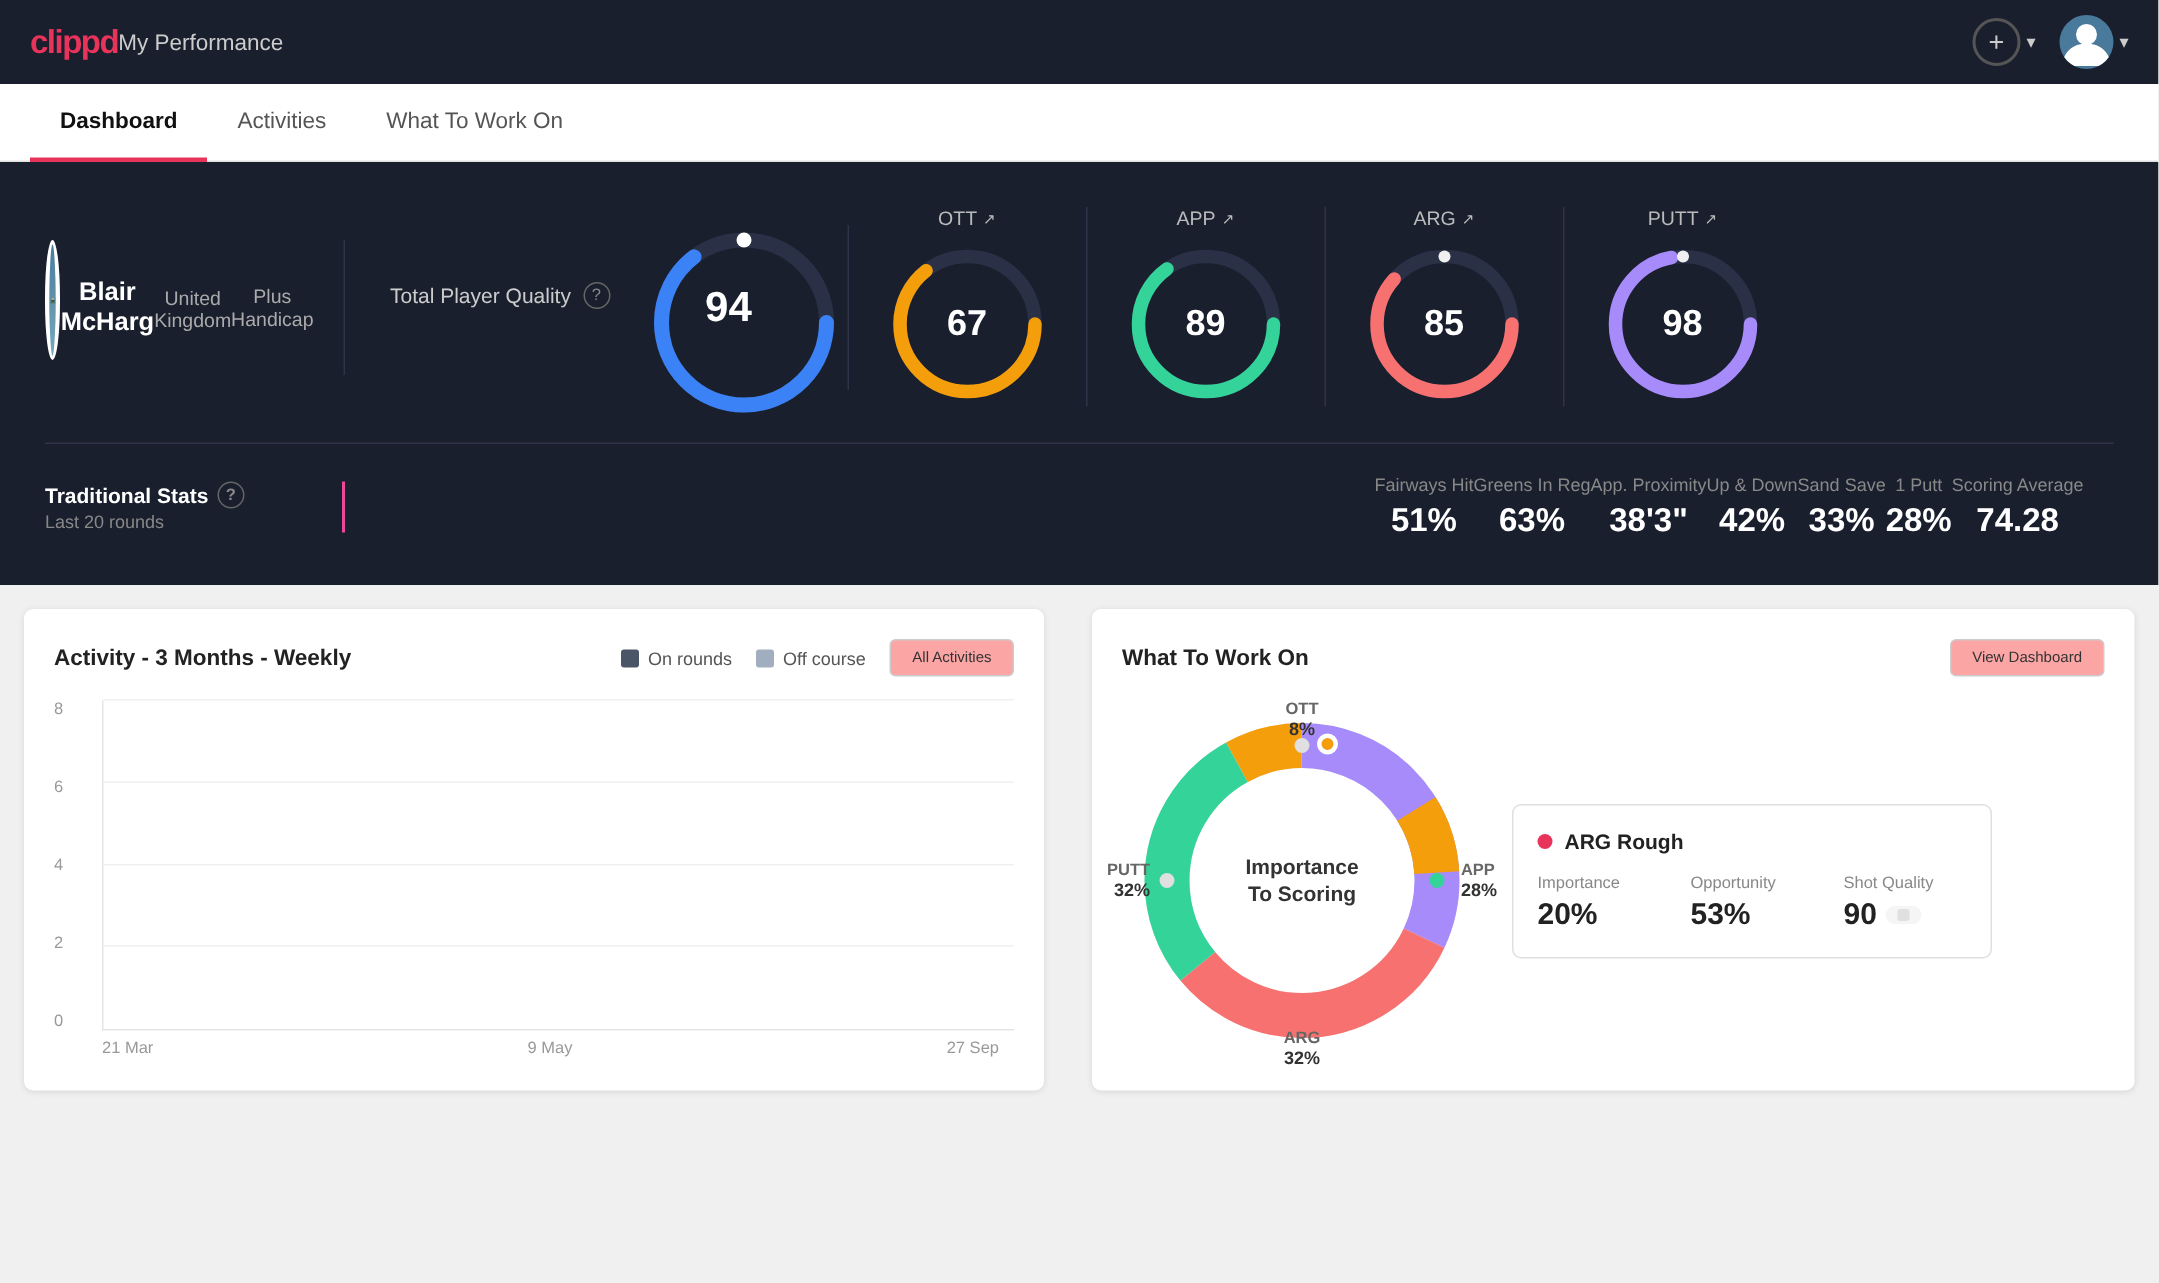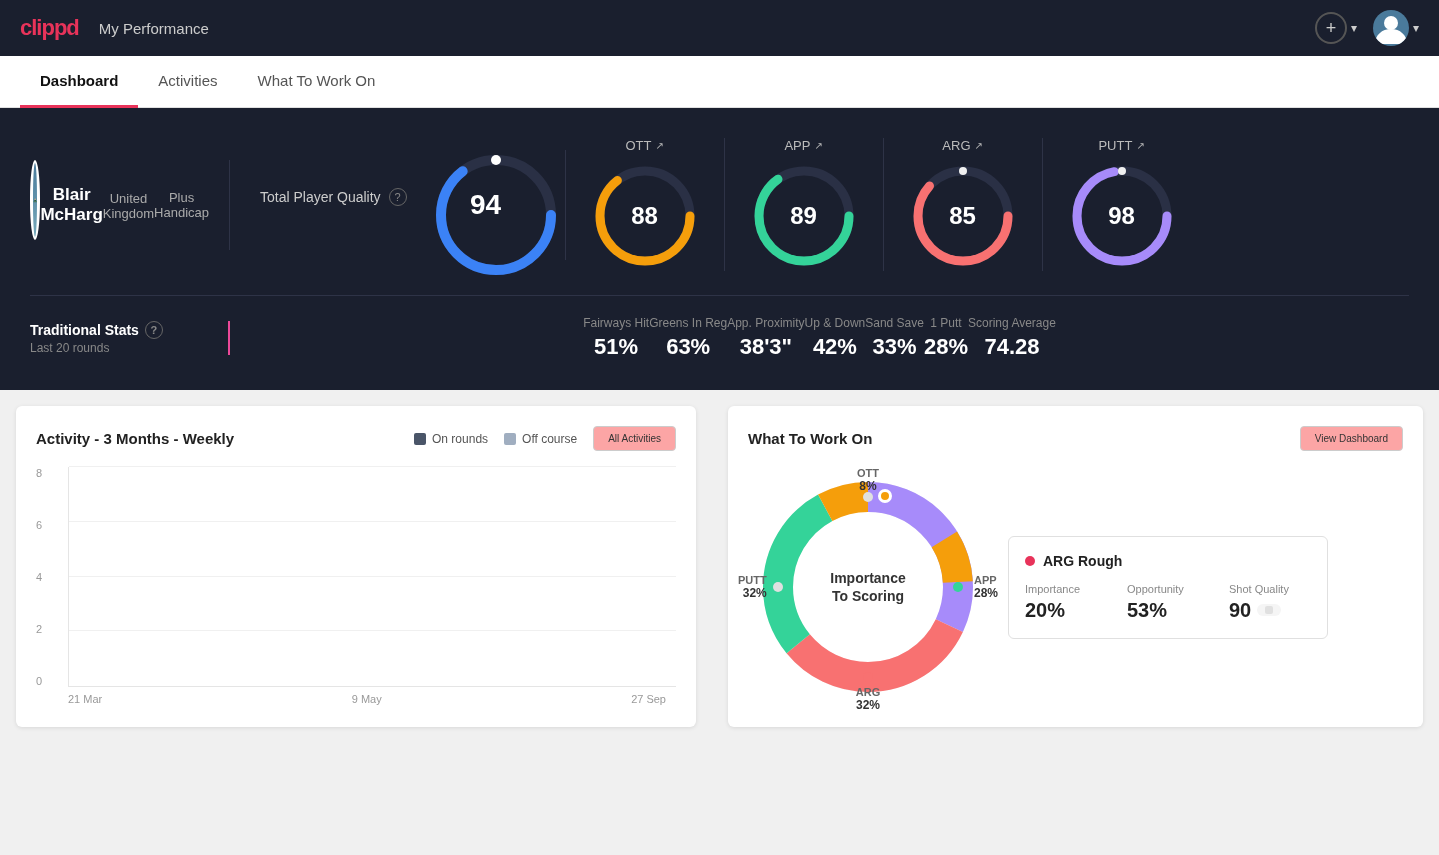--- a/index.html
+++ b/index.html
@@ -8,21 +8,21 @@
     
     .top-nav {
       background: #1a1f2e;
       height: 56px;
       display: flex;
       align-items: center;
       padding: 0 20px;
       justify-content: space-between;
     }
     .logo { color: #e8335a; font-size: 22px; font-weight: 700; letter-spacing: -1px; }
-    .nav-title { color: #ccc; font-size: 15px; margin-left: 20px; }
+    .nav-title { color: #ccc; font-size: 15px; }
     .nav-right { display: flex; align-items: center; gap: 16px; }
     .nav-icon-btn {
       background: none; border: 2px solid #555; border-radius: 50%;
       width: 32px; height: 32px; color: #ccc; cursor: pointer;
       display: flex; align-items: center; justify-content: center; font-size: 18px;
     }
     .avatar-btn {
       width: 36px; height: 36px; border-radius: 50%;
       background: #4a7a9b; border: none; cursor: pointer;
       display: flex; align-items: center; justify-content: center;
@@ -137,21 +137,21 @@
     }
     .stats-label-col {
       width: 200px; flex-shrink: 0;
       padding-right: 20px;
       border-right: 2px solid #ec4899;
     }
     .stats-title { color: #fff; font-size: 14px; font-weight: 600; display: flex; align-items: center; gap: 6px; }
     .stats-subtitle { color: #888; font-size: 12px; margin-top: 2px; }
     .stats-grid {
       flex: 1;
-      display: flex; justify-content: center;
+      display: flex; justify-content: flex-end;
       padding: 0 20px;
     }
     .stat-item { text-align: center; }
     .stat-label { color: #888; font-size: 12px; margin-bottom: 4px; }
     .stat-value { color: #fff; font-size: 22px; font-weight: 600; }
 
     
     .bottom-panels {
       display: flex; gap: 32px;
       padding: 16px;
@@ -287,21 +287,21 @@
         <div class="gauge-container">
           <div class="gauge-label">
             <span>OTT</span>
             <span class="arrow">↗</span>
           </div>
           <div class="gauge-wrapper">
             <svg width="110" height="110" viewBox="0 0 110 110">
               <circle cx="55" cy="55" r="45" fill="none" stroke="#2a3045" stroke-width="9"></circle>
               <circle cx="55" cy="55" r="45" fill="none" stroke="#f59e0b" stroke-width="9" stroke-dasharray="253 283" stroke-dashoffset="71" stroke-linecap="round"></circle>
             </svg>
-            <div class="gauge-value" style="font-size:24px;">88</div>
+            <div class="gauge-value" style="font-size:24px;">67</div>
           </div>
         </div>
 
         <div class="gauge-container">
           <div class="gauge-label">
             <span>APP</span>
             <span class="arrow">↗</span>
           </div>
           <div class="gauge-wrapper">
             <svg width="110" height="110" viewBox="0 0 110 110">

